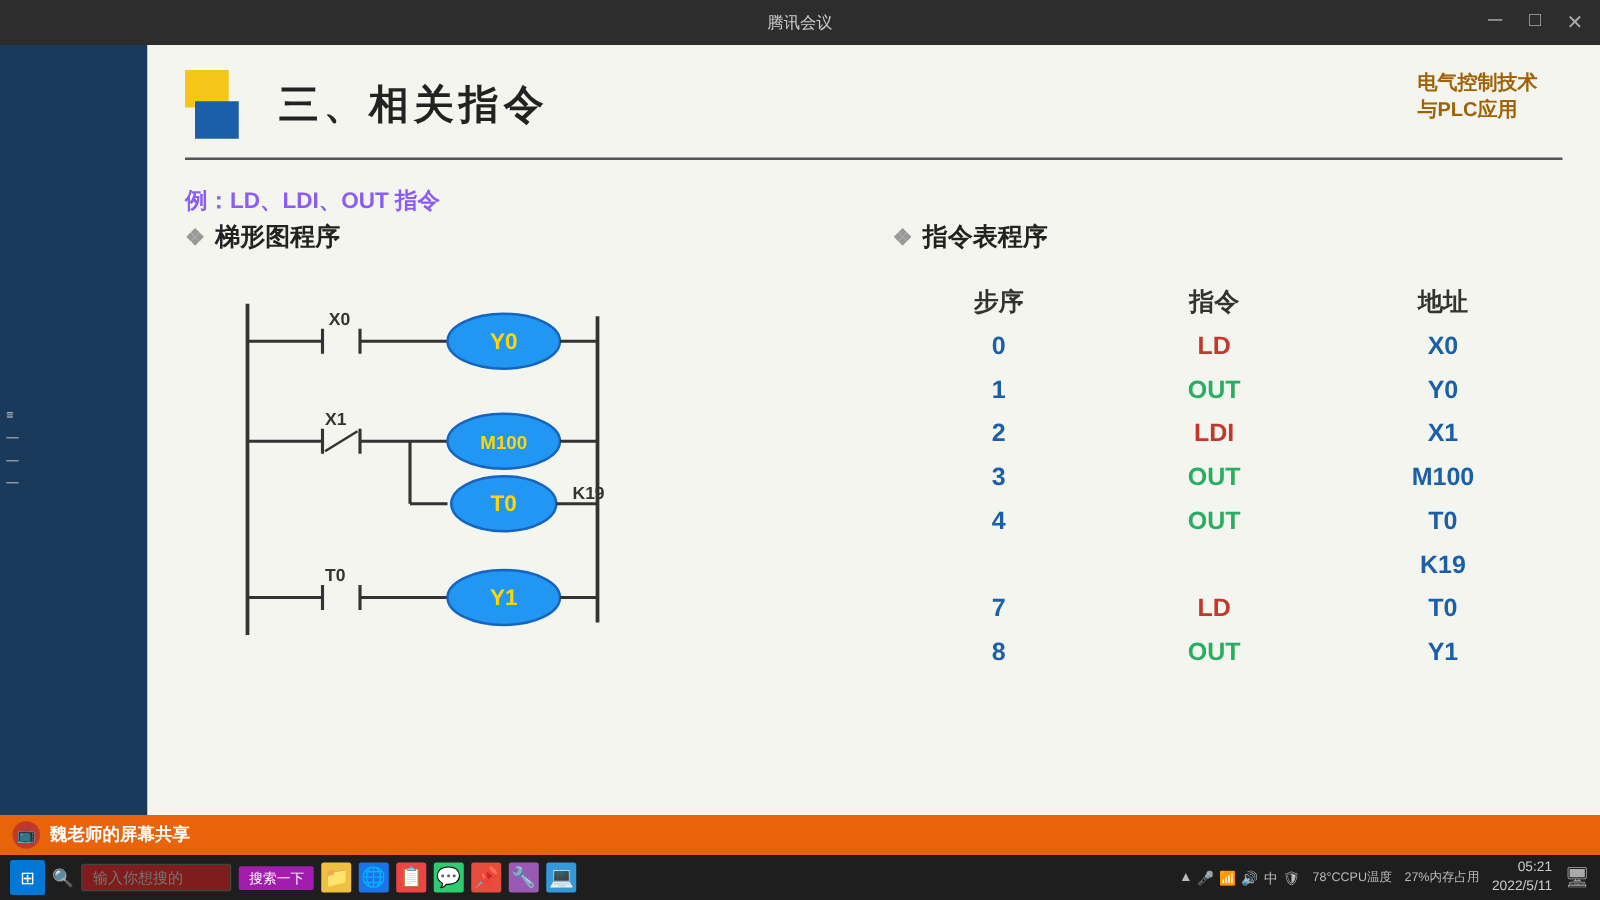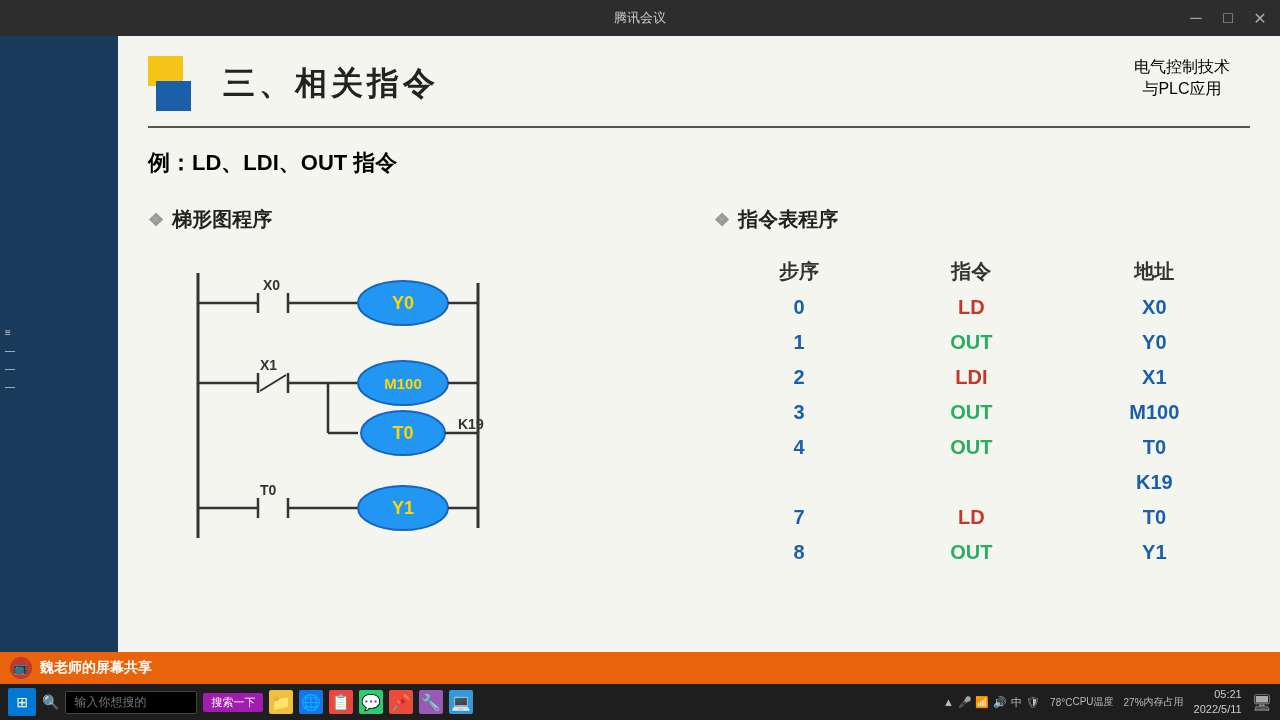--- a/index.html
+++ b/index.html
@@ -113,39 +113,38 @@
     .slide-title {
       font-size: 32px;
       font-weight: bold;
       color: #222;
       letter-spacing: 4px;
     }
     .brand-box {
       position: absolute;
       right: 20px;
       top: 0;
-      text-align: center;
-      color: #000000;
+      color: #a16207;
       font-size: 16px;
-      font-weight: normal;
+      font-weight: bold;
       line-height: 1.4;
     }
 
     
     .title-line {
       border: none;
       border-top: 2px solid #555;
       margin-bottom: 20px;
     }
 
     
     .example-label {
-      color: #000000;
-      font-size: 22px;
-      margin-bottom: 28px;
+      color: #8b5cf6;
+      font-size: 18px;
+      margin-bottom: 4px;
       font-weight: bold;
     }
 
     
     .content-row {
       display: flex;
       gap: 30px;
     }
 
     
@@ -223,28 +222,27 @@
       gap: 6px;
     }
     .taskbar-start {
       width: 28px; height: 28px;
       background: #0078d4;
       display: flex; align-items: center; justify-content: center;
       color: white; font-size: 14px;
       border-radius: 2px;
     }
     .taskbar-search {
-      background: #000000;
+      background: #7f1d1d;
       border: 1px solid #444;
       color: #ccc;
       font-size: 12px;
       padding: 3px 8px;
-      width: 132px;
+      width: 120px;
       border-radius: 2px;
-      font-family: Liberation Serif, serif;
     }
     .taskbar-btn-search {
       background: #a21caf;
       color: #fff;
       font-size: 11px;
       padding: 2px 8px;
       border: none;
       border-radius: 2px;
       cursor: pointer;
     }

